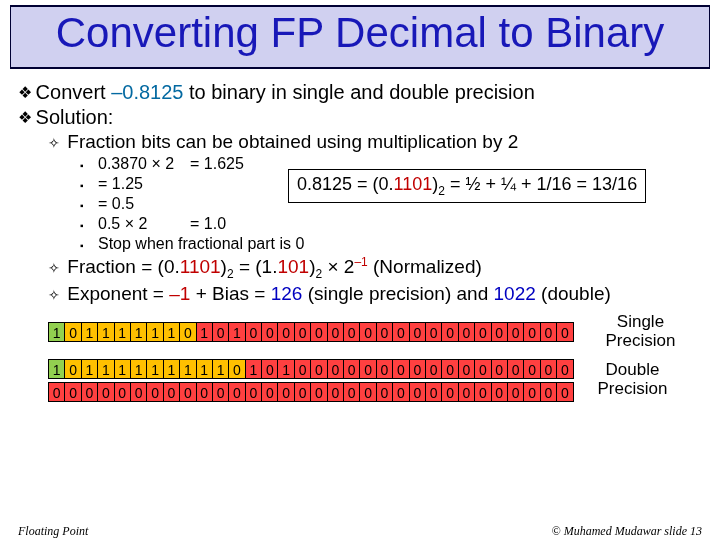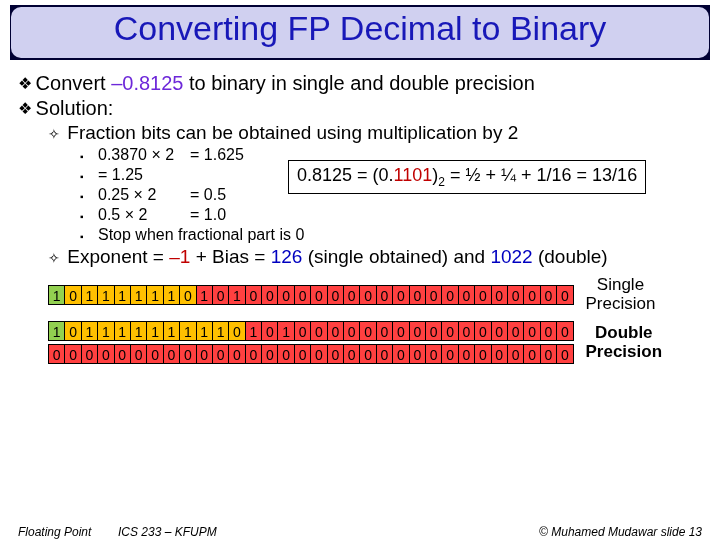--- a/index.html
+++ b/index.html
@@ -20,28 +20,27 @@
   .title-bar {
     background: #000033;
     color: #fff;
     width: 700px;
     margin: 5px auto 0 auto;
     box-sizing: border-box;
     padding: 2px 0;
   }
   .title-text {
     font-family: 'Comic Sans MS', cursive, sans-serif;
-    font-size: 34px;
+    font-size: 42px;
     color: #1818b8;
     background: #d0d0f0;
     display: block;
     text-align: center;
     padding: 2px 0 10px 0;
     margin: 0 1px;
-    border-radius: 10px;
   }
   .content {
     padding: 10px 18px 0 18px;
     font-size: 20px;
     color: #000;
   }
   .bullet1 {
     margin: 2px 0 2px 0;
   }
   .diamond {
@@ -106,51 +105,51 @@
     text-align: center;
     font-size: 14px;
     border: 1px solid #000;
     border-left: 0;
     box-sizing: border-box;
   }
   .bit.green { background: #92d050; }
   .bit.gold  { background: #ffc000; }
   .bit.red   { background: #ff4040; }
   .prec-label {
-    margin-left: 12px;
+    margin-left: 32px;
     font-size: 17px;
     text-align: center;
     line-height: 1.1;
   }
   .footer {
     position: absolute;
     bottom: 6px;
     left: 18px;
     right: 18px;
     font-size: 12px;
     font-style: italic;
-    font-family: Liberation Sans, sans-serif;
+    font-family: Liberation Serif, serif;
     display: flex;
   }
   .footer .f1 { width: 100px; }
   .footer .f2 { width: 160px; }
   .footer .f3 { flex: 1; text-align: right; padding-left: 30px; }
 </style>
 </head>
 <body>
 
 <div class="slide">
   <div class="title-bar">
     <span class="title-text">Converting FP Decimal to Binary</span>
   </div>
 
   <div class="content">
     <div class="bullet1">
       <span class="diamond">❖</span>
-      <span>Convert </span><span style="color:#6d28d9">–0.8125</span><span> to binary in single and double precision</span>
+      <span>Convert </span><span style="color:#0369a1">–0.8125</span><span> to binary in single and double precision</span>
     </div>
     <div class="bullet1">
       <span class="diamond">❖</span>
       <span>Solution:</span>
     </div>
 
     <div class="bullet2">
       <span class="diamond2">✧</span>
       <span>Fraction bits can be obtained using multiplication by 2</span>
     </div>
@@ -161,41 +160,44 @@
             <span class="square">▪</span>
             <span class="col1">0.3870 × 2</span>
             <span class="col2">= 1.625</span>
           </div>
           <div class="mult-line">
             <span class="square">▪</span>
             <span class="col2">= 1.25</span>
           </div>
           <div class="mult-line">
             <span class="square">▪</span>
-            <span class="col1">0.25 × 2</span>
             <span class="col2">= 0.5</span>
           </div>
           <div class="mult-line">
             <span class="square">▪</span>
             <span class="col1">0.5 × 2</span>
             <span class="col2">= 1.0</span>
           </div>
         </div>
       <div class="mult-line">
         <span class="square">▪</span>
         <span>Stop when fractional part is 0</span>
       </div>
       <div class="boxed">
         <span>0.8125 = (0.</span><span style="color:#c00000">1101</span><span>)</span><span class="sub">2</span><span> = ½ + ¼ + 1/16 = 13/16</span>
       </div>
     </div>
 
     <div class="bullet2">
       <span class="diamond2">✧</span>
-      <span>Exponent = </span><span style="color:#c00000">–1</span><span> + Bias = </span><span style="color:#0000c0">126</span><span> (single obtained) and </span><span style="color:#0000c0">1022</span><span> (double)</span>
+      <span>Fraction = (0.</span><span style="color:#c00000">1101</span><span>)</span><span class="sub">2</span><span> = (1.</span><span style="color:#c00000">101</span><span>)</span><span class="sub">2</span><span> × 2</span><span class="sup" style="color:#c00000">–1</span><span> (Normalized)</span>
+    </div>
+    <div class="bullet2">
+      <span class="diamond2">✧</span>
+      <span>Exponent = </span><span style="color:#c00000">–1</span><span> + Bias = </span><span style="color:#0000c0">126</span><span> (single precision) and </span><span style="color:#0000c0">1022</span><span> (double)</span>
     </div>
 
     <div class="bitrow-wrap">
       <div class="bitrow" id="single-row">
           <span class="bit green">1</span>
           <span class="bit gold">0</span>
           <span class="bit gold">1</span>
           <span class="bit gold">1</span>
           <span class="bit gold">1</span>
           <span class="bit gold">1</span>
@@ -293,23 +295,22 @@
             <span class="bit red">0</span>
             <span class="bit red">0</span>
             <span class="bit red">0</span>
             <span class="bit red">0</span>
             <span class="bit red">0</span>
             <span class="bit red">0</span>
             <span class="bit red">0</span>
             <span class="bit red">0</span>
           </div>
       </div>
-      <div class="prec-label" style="margin-left:12px;font-weight:bold;">Double<br>Precision</div>
+      <div class="prec-label" style="margin-left:24px;">Double<br>Precision</div>
     </div>
 
   </div>
 
   <div class="footer">
     <span class="f1">Floating Point</span>
-    <span class="f2">ICS 233 – KFUPM</span>
     <span class="f3">© Muhamed Mudawar  slide 13</span>
   </div>
 </div>
 
 </body></html>

